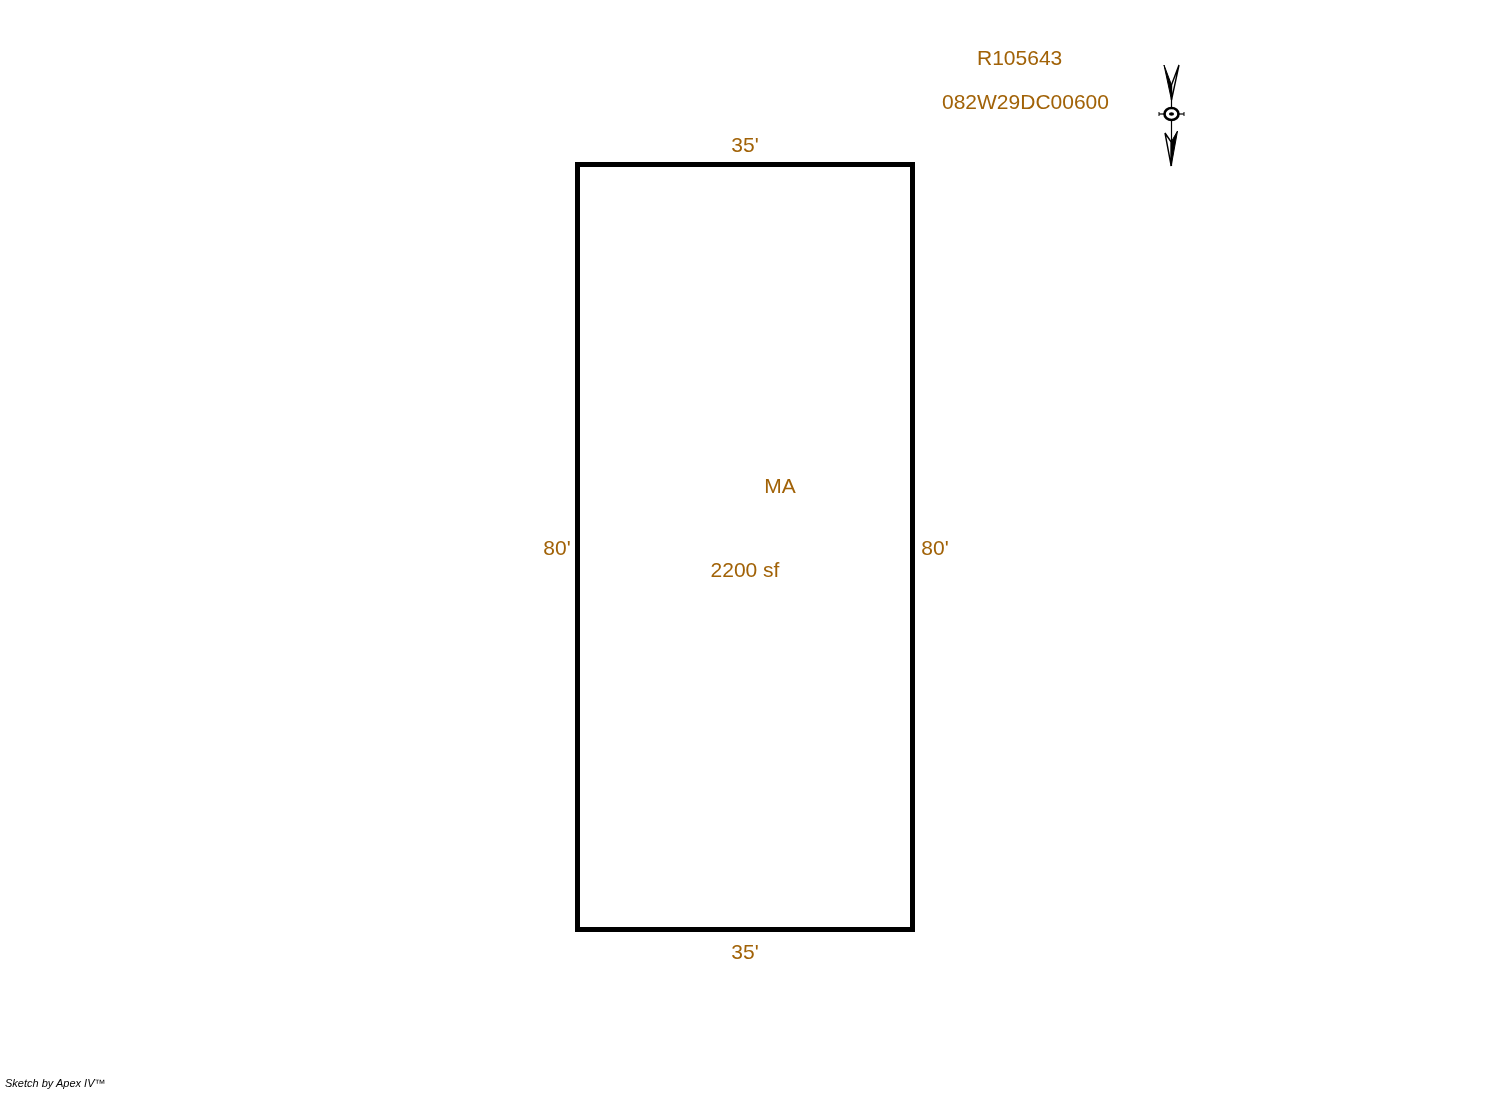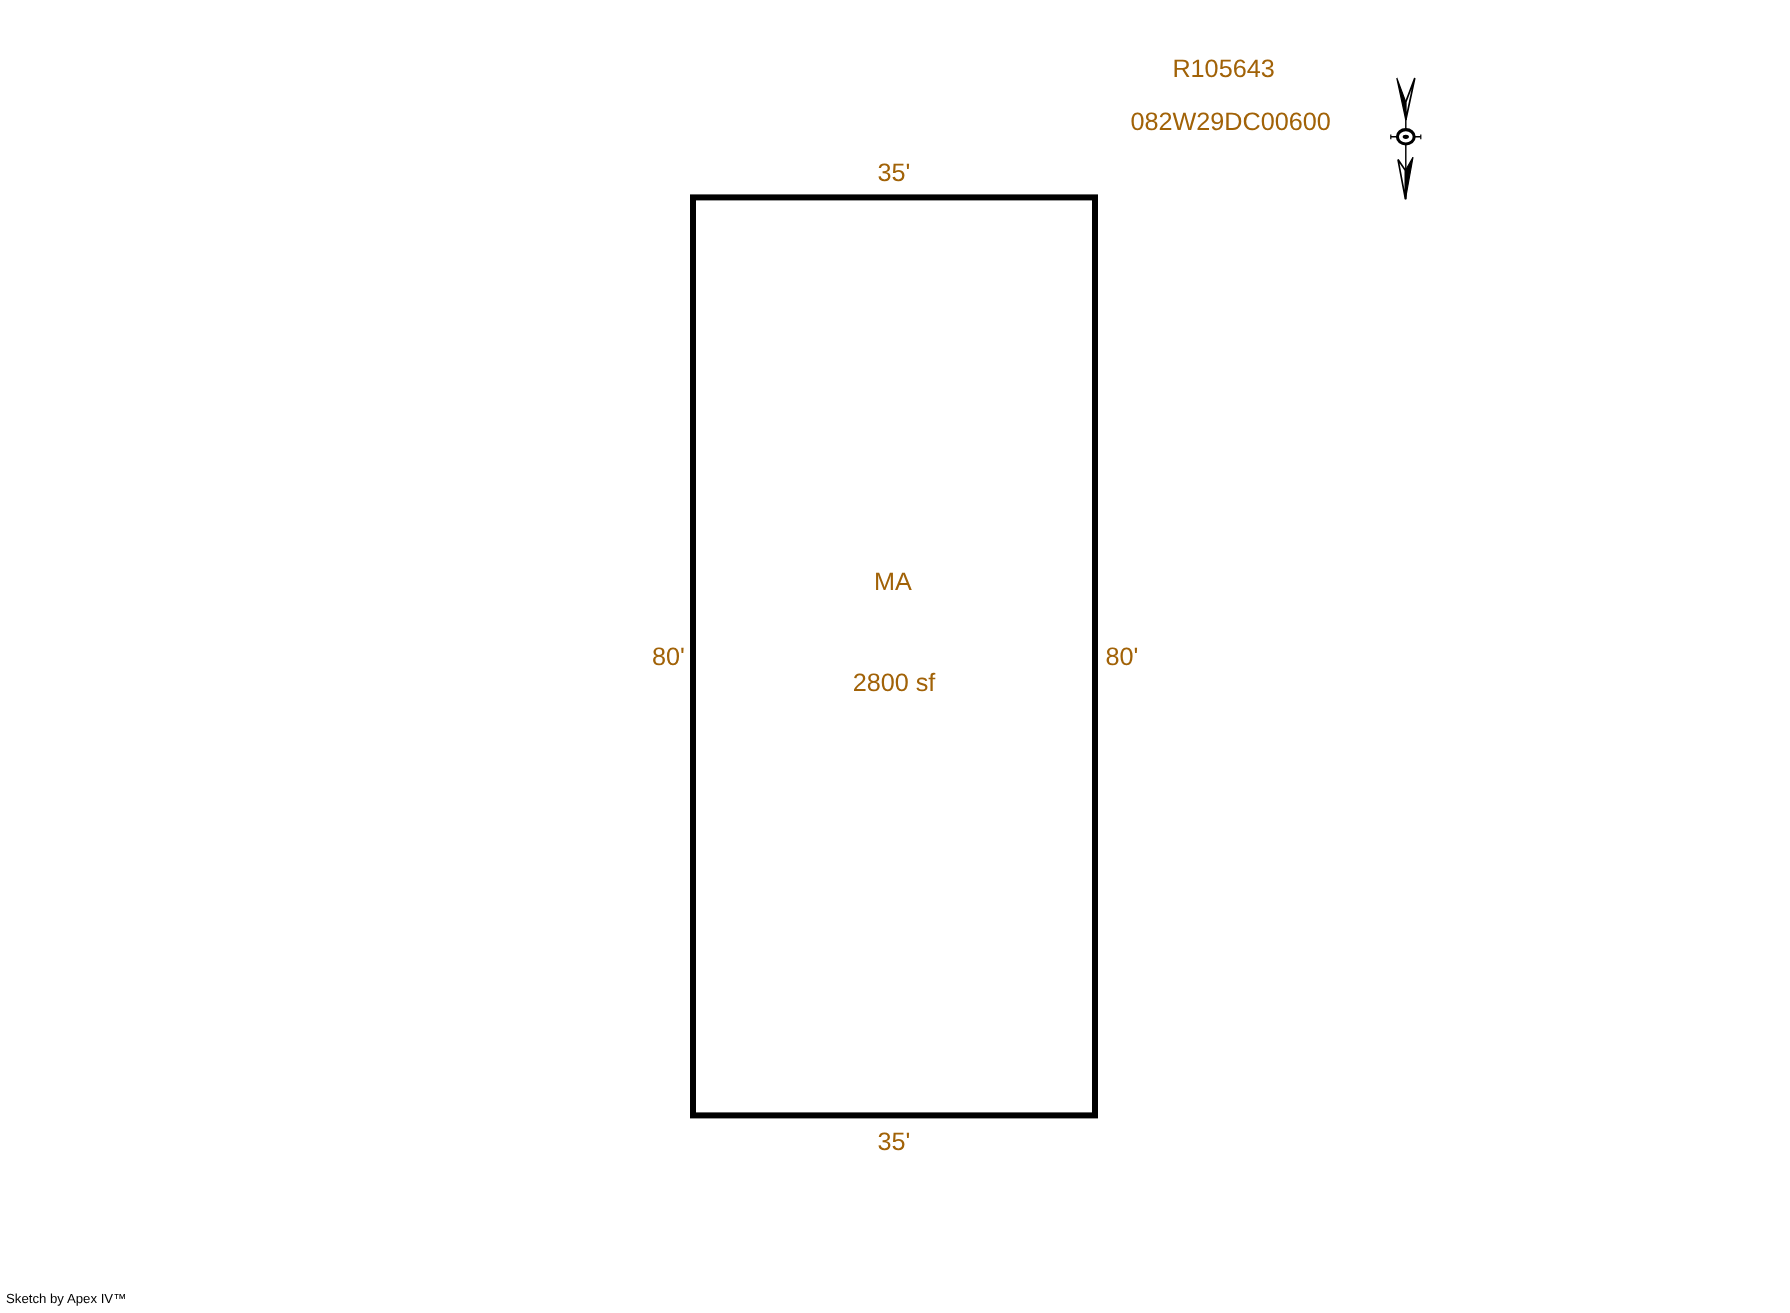--- a/index.html
+++ b/index.html
@@ -37,20 +37,21 @@
     box-sizing: border-box;
     background: #ffffff;
   }
   .footer {
     position: absolute;
     left: 5px;
     top: 1077px;
     font-size: 11px;
     letter-spacing: 0px;
     color: #000000;
+    font-style: italic;
   }
   .north-arrow {
     position: absolute;
     left: 1157px;
     top: 62px;
     width: 32px;
     height: 108px;
   }
 </style>
 </head>
@@ -83,19 +84,19 @@
   <div class="parcel-outline"></div>
 
   <div class="abs txt centered" style="left:745px; top:133px;">35'</div>
 
   <div class="abs txt centered" style="left:745px; top:940px;">35'</div>
 
   <div class="abs txt centered" style="left:557px; top:536px;">80'</div>
 
   <div class="abs txt centered" style="left:935px; top:536px;">80'</div>
 
-  <div class="abs txt centered" style="left:744px; top:474px;">MA</div>
+  <div class="abs txt centered" style="left:780px; top:474px;">MA</div>
 
-  <div class="abs txt centered" style="left:745px; top:558px;">2800 sf</div>
+  <div class="abs txt centered" style="left:745px; top:558px;">2200 sf</div>
 
   <div class="footer">Sketch by Apex IV™</div>
 
 </div>
 
 </body></html>

